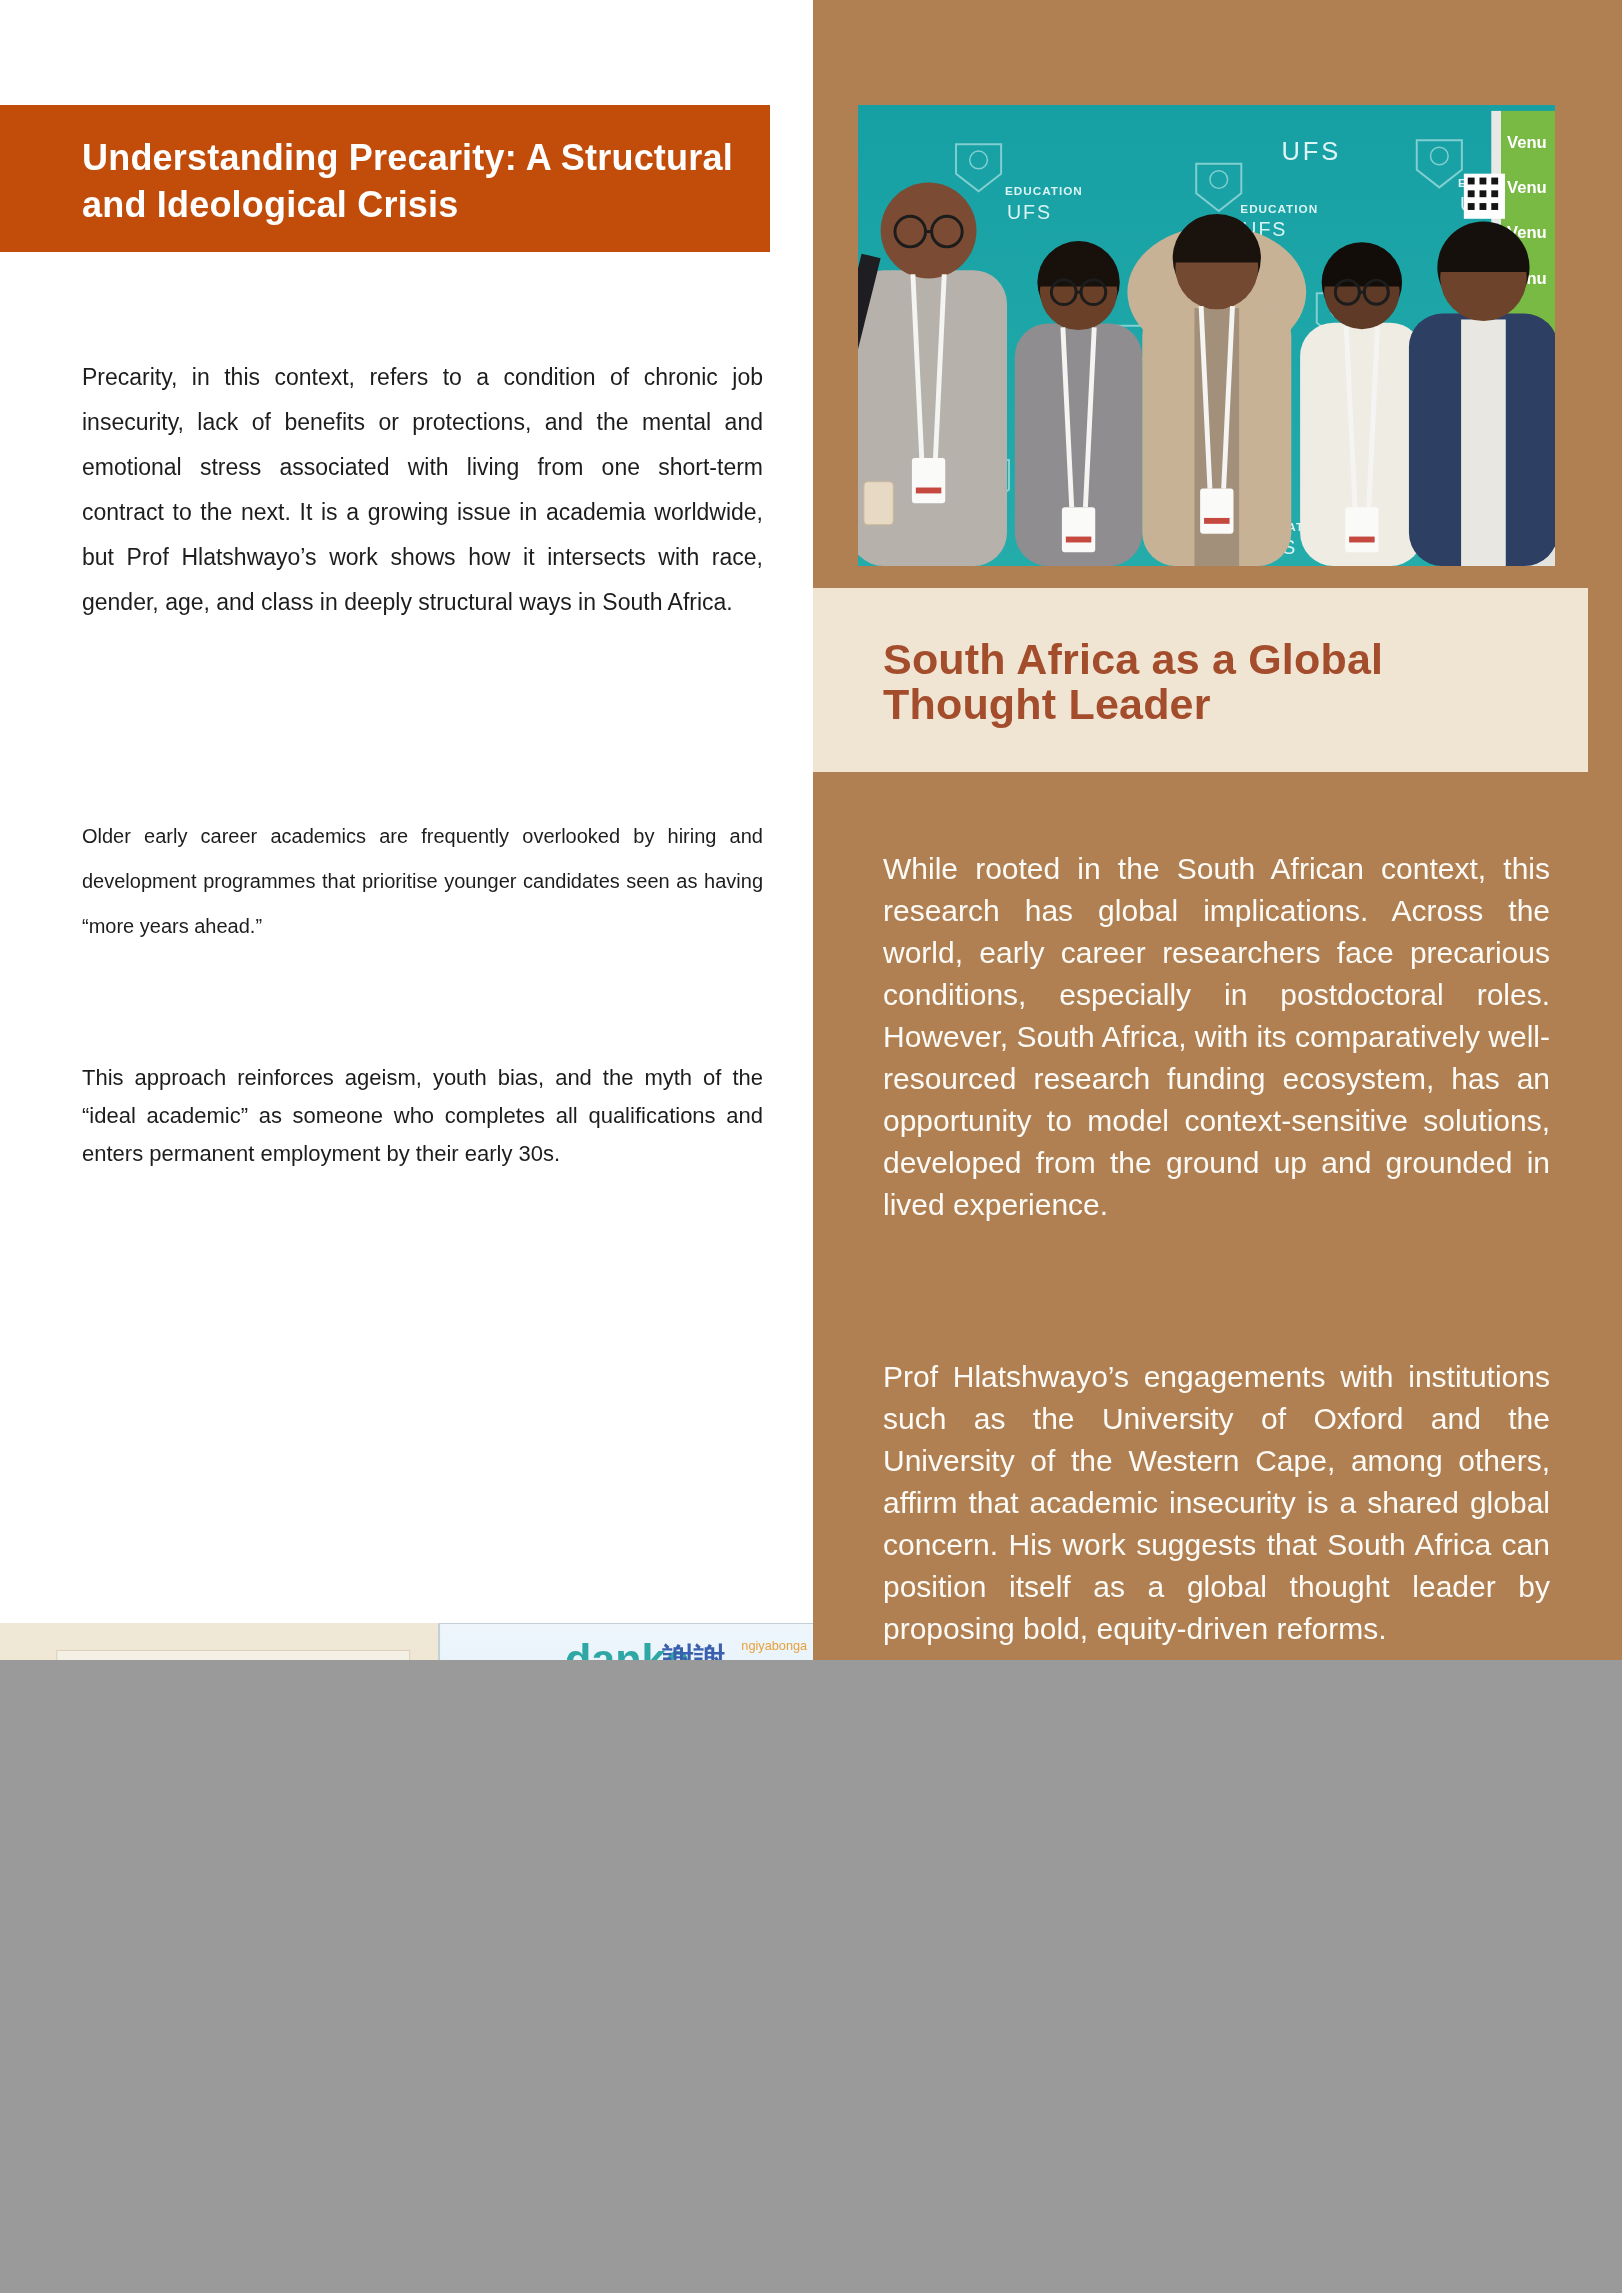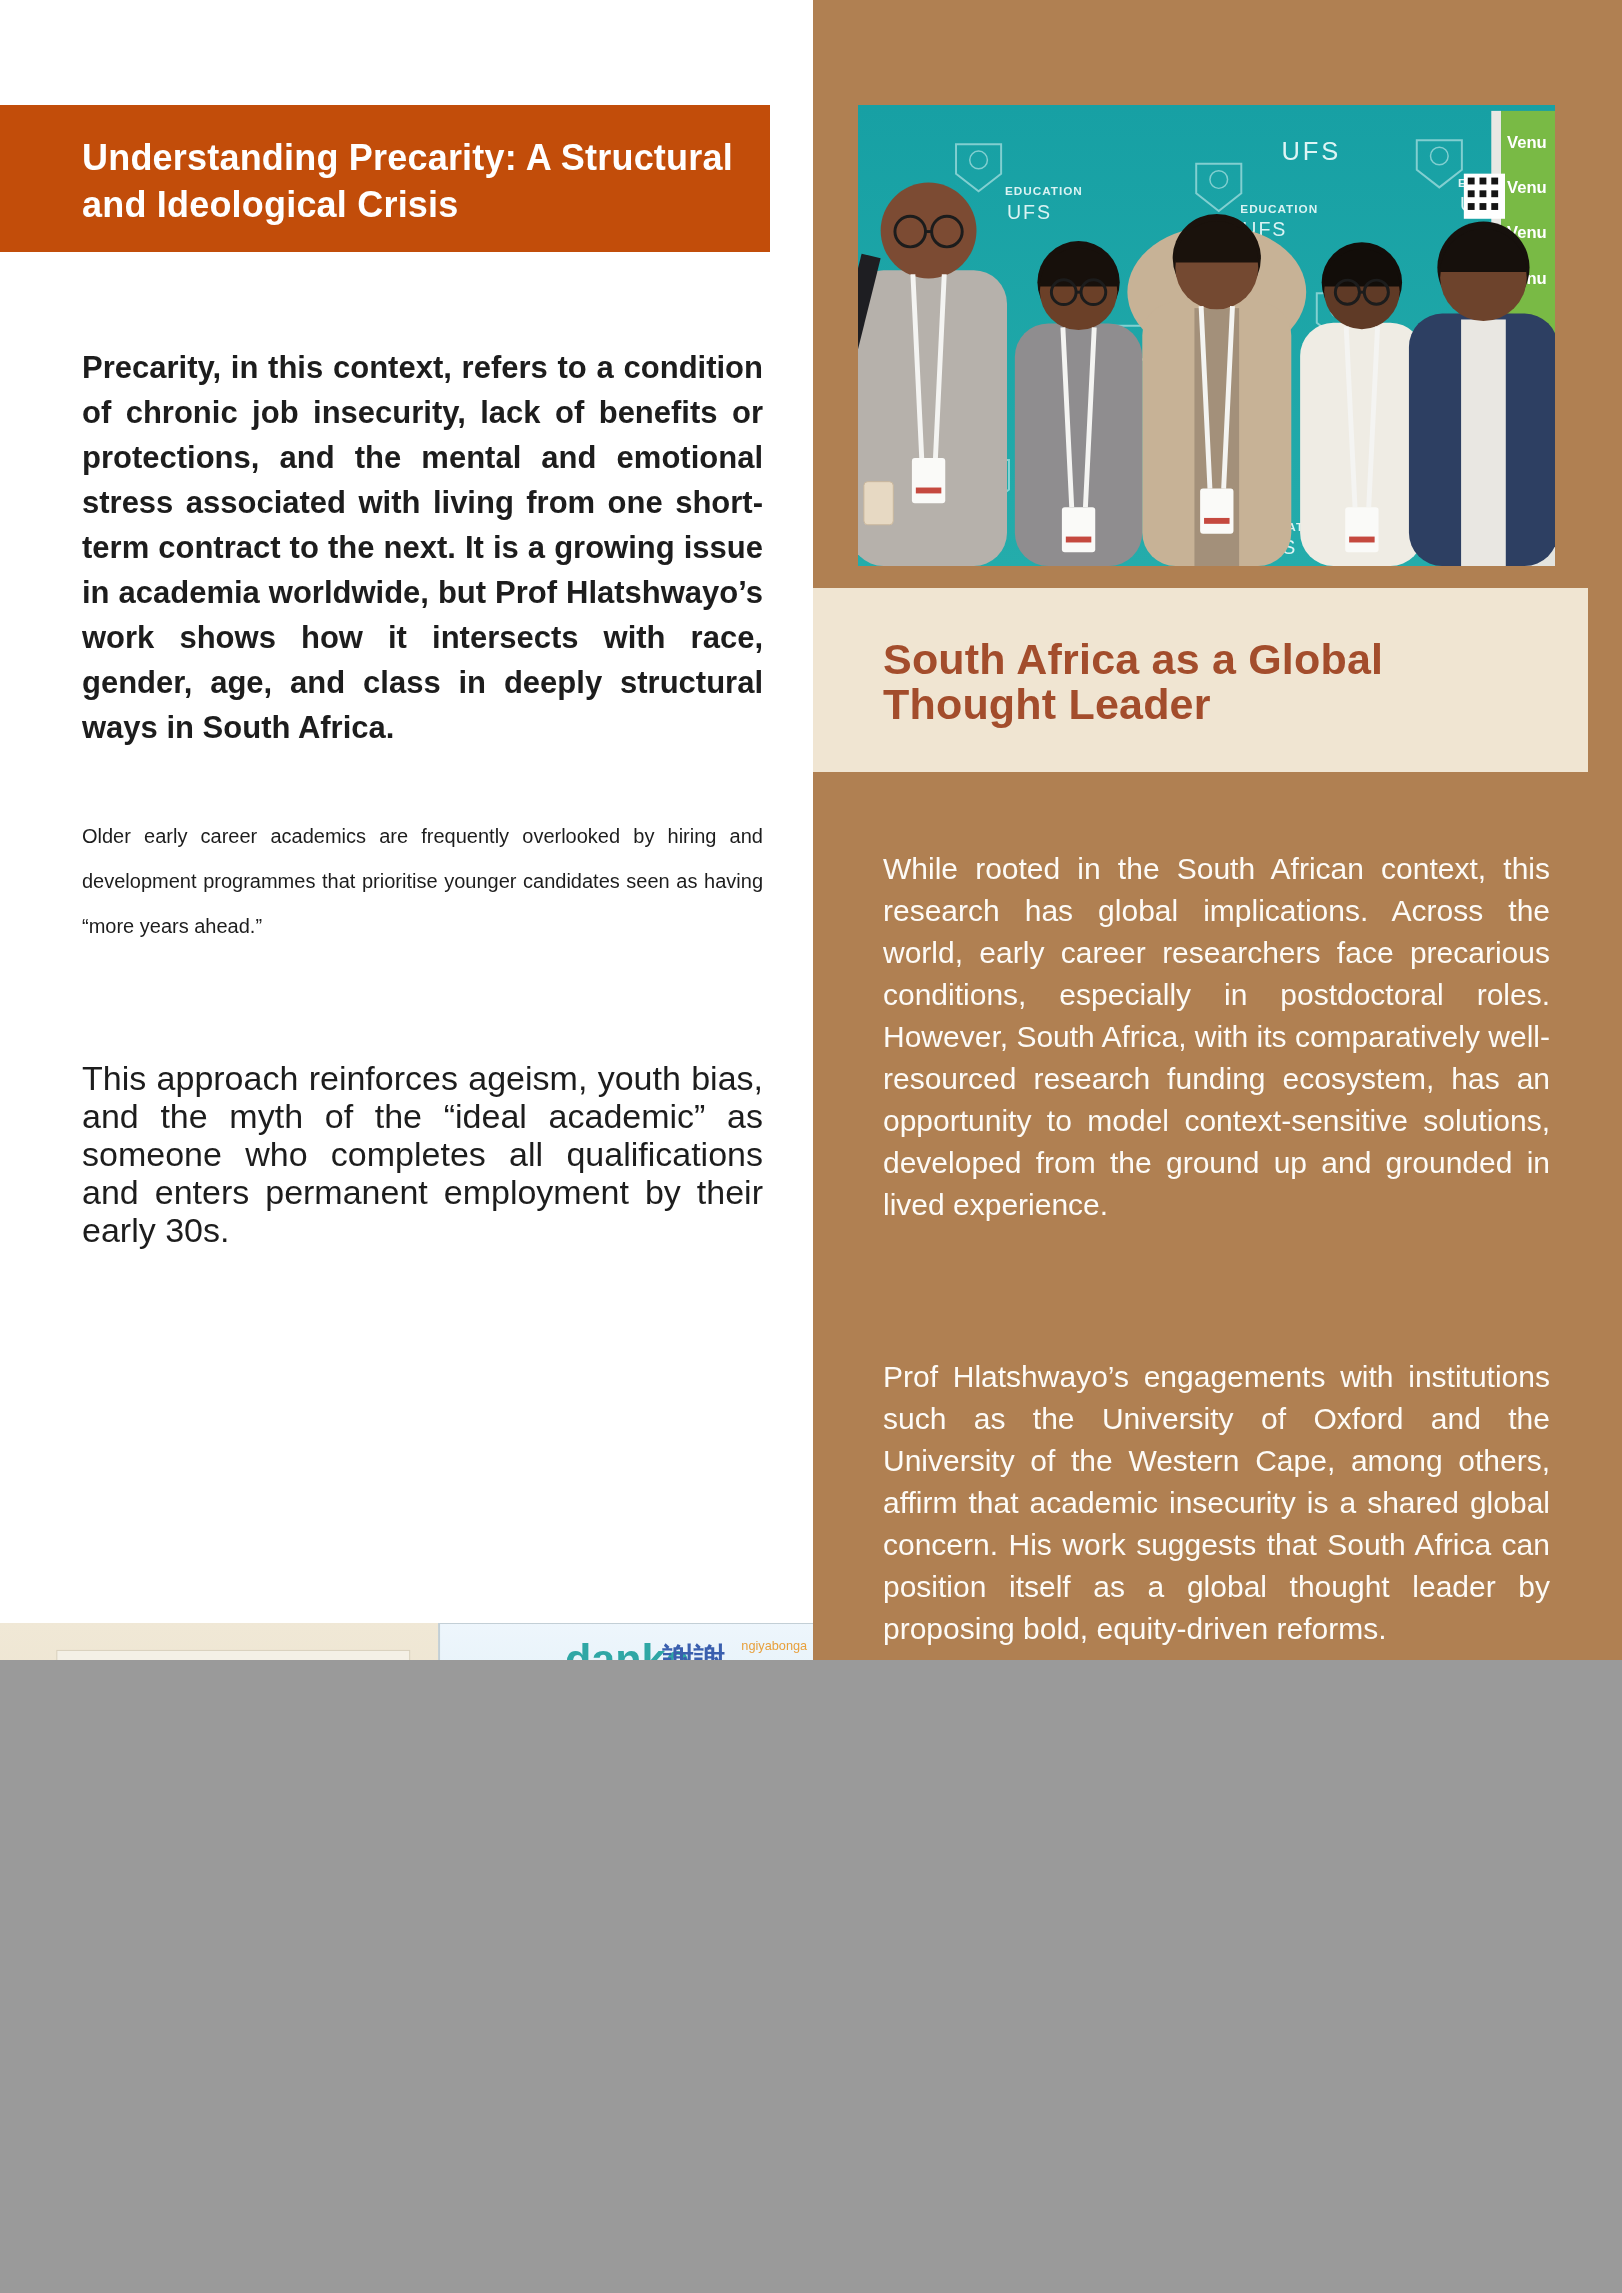--- a/index.html
+++ b/index.html
@@ -4,23 +4,23 @@
 <style>
   html,body{margin:0;padding:0;background:#9a9a9a;}
   .page{position:relative;width:1622px;height:1660px;background:#ffffff;overflow:hidden;
         font-family:"Liberation Sans",sans-serif;}
   
   .banner{position:absolute;left:0;top:105px;width:770px;height:147px;background:#c24d0a;z-index:3;}
   .banner h1{margin:29px 0 0 82px;width:655px;font-size:36px;line-height:47px;color:#ffffff;
              font-weight:bold;letter-spacing:0.2px;}
   .para{position:absolute;margin:0;text-align:justify;color:#1d1d1d;z-index:3;}
   .p-left{left:82px;width:681px;}
-  .p1{top:345px;font-size:31px;line-height:45px;font-weight:bold;}
+  .p1{top:355px;font-size:23px;line-height:45px;}
   .p2{top:814px;font-size:20px;line-height:45px;}
-  .p3{top:1059px;font-size:34px;line-height:38px;}
+  .p3{top:1059px;font-size:22px;line-height:38px;}
   .p4{top:1280px;font-size:29px;line-height:38px;}
   
   .right-col{position:absolute;left:813px;top:0;width:810px;height:1758px;background:#b08052;z-index:2;}
   .photo-top{position:absolute;left:45px;top:105px;width:697px;height:461px;margin:0;overflow:hidden;}
   .strip{position:absolute;left:0;top:588px;width:775px;height:184px;background:#f0e5d2;}
   .strip h2{margin:49px 0 0 70px;width:637px;font-size:43px;line-height:45px;color:#a34d2c;
             font-weight:bold;letter-spacing:0.2px;}
   .p-right{left:70px;width:667px;color:#fdfbf7;font-size:30px;line-height:42px;}
   .pr1{top:848px;}
   .pr2{top:1356px;}

